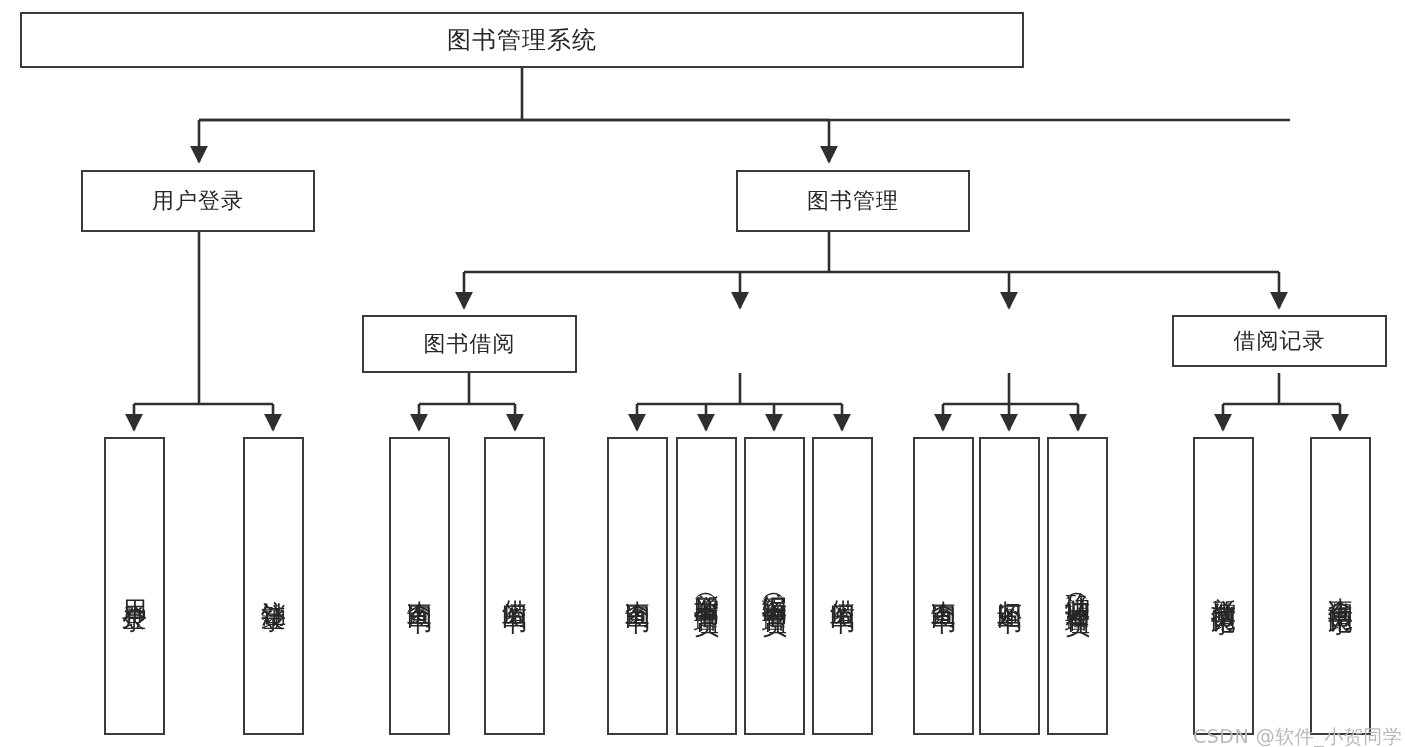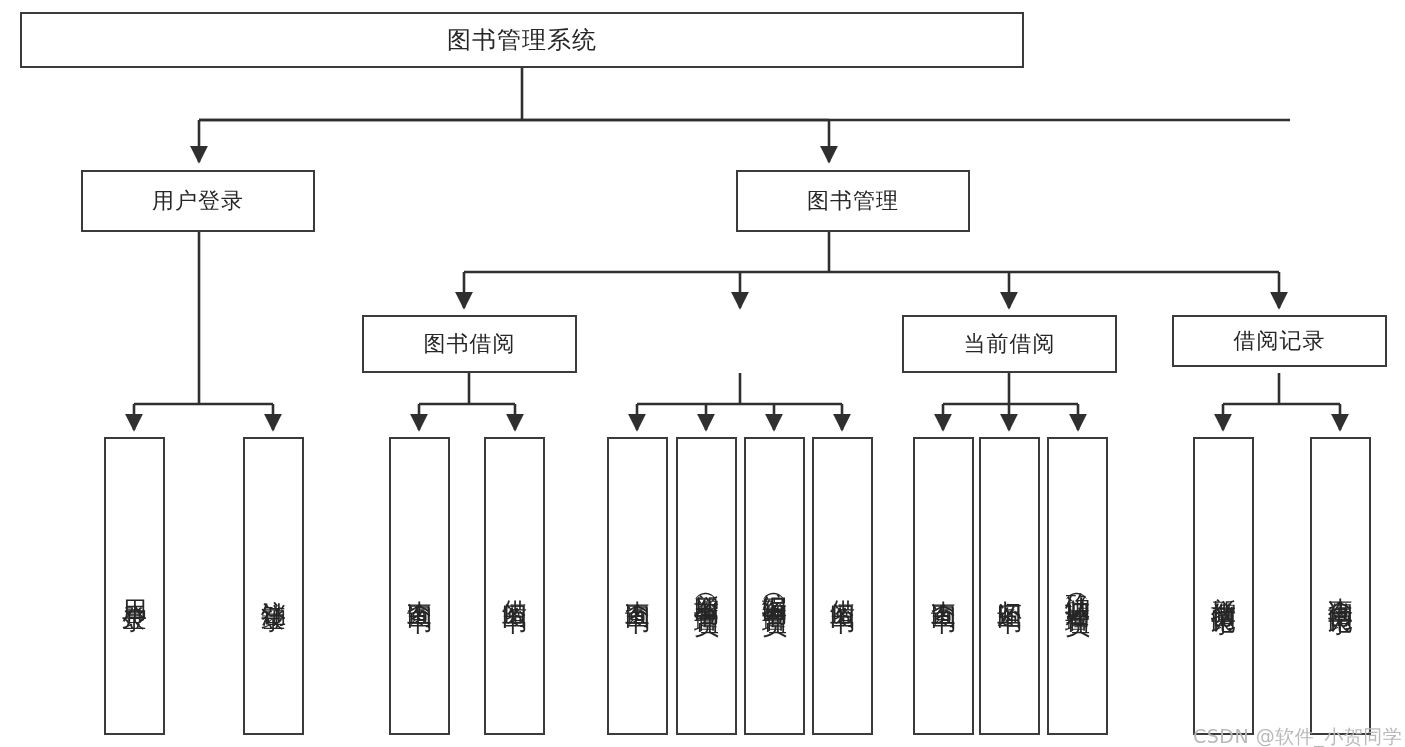--- a/index.html
+++ b/index.html
@@ -119,23 +119,20 @@
   <div class="node horiz" style="left:81px;top:170px;width:234px;height:62px;">
     <span class="txt">用户登录</span>
   </div>
   <div class="node horiz" style="left:736px;top:170px;width:234px;height:62px;">
     <span class="txt">图书管理</span>
   </div>
 
   <div class="node horiz" style="left:362px;top:315px;width:215px;height:58px;">
     <span class="txt">图书借阅</span>
   </div>
-  <div class="node horiz" style="left:902px;top:315px;width:215px;height:58px;">
-    <span class="txt">当前借阅</span>
-  </div>
   <div class="node horiz" style="left:1172px;top:315px;width:215px;height:52px;">
     <span class="txt">借阅记录</span>
   </div>
 
   <div class="node vert" style="left:104px;top:437px;width:61px;height:298px;">
     <span class="txt">用户登录</span>
   </div>
   <div class="node vert" style="left:243px;top:437px;width:61px;height:298px;">
     <span class="txt">注销登录</span>
   </div>

